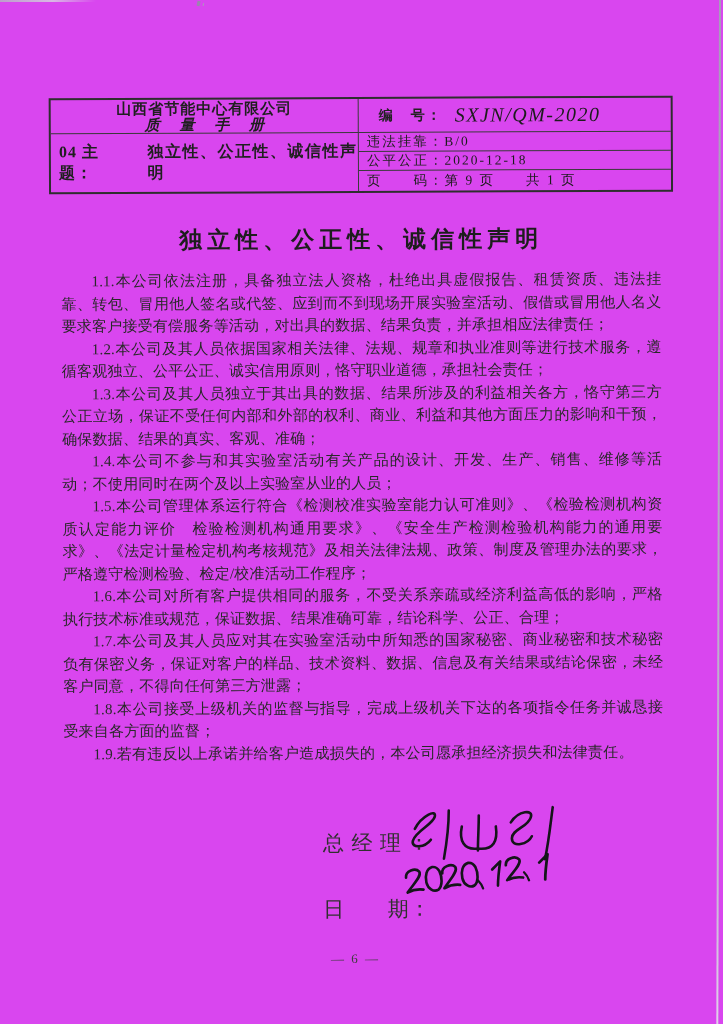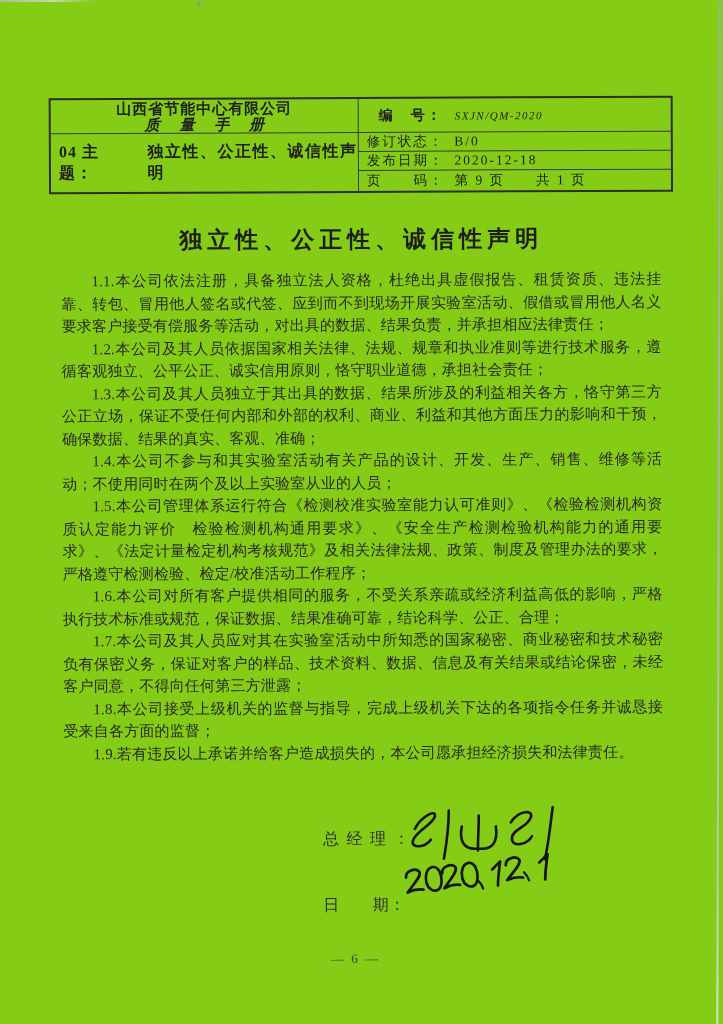--- a/index.html
+++ b/index.html
@@ -6,21 +6,21 @@
   body{
     width:723px;height:1024px;
     background:#ffffff;
     font-family:"Liberation Serif","DejaVu Serif",serif;
     color:#262626;
     overflow:hidden;
     position:relative;
   }
   .page{
     position:absolute;inset:0;
-    background:#84cc16;
+    background:#d946ef;
   }
   
   .artifact-top{
     position:absolute;top:0;left:0;width:96px;height:2px;
     background:linear-gradient(90deg,#b4bac0,#d9dde0 55%,rgba(255,255,255,0));
     opacity:.75;
   }
   .artifact-speck{
     position:absolute;top:1px;left:197px;width:3px;height:5px;
     background:#8e949e;opacity:.8;
@@ -56,49 +56,49 @@
     font-weight:bold;font-size:15px;line-height:16px;
   }
   .company-name{letter-spacing:1px;}
   .manual-title{letter-spacing:8px;text-indent:8px;font-style:italic;}
   .cell-number{
     grid-area:1/2/2/3;border-bottom:1px solid #3a3a3a;
     padding-left:20px;font-size:14px;
   }
   .num-label{letter-spacing:2px;color:#222;font-weight:bold;}
   .num-value{
-    margin-left:12px;font-style:italic;font-size:11px;letter-spacing:1.5px;color:#1c1c1c;
+    margin-left:12px;font-style:italic;font-size:20px;letter-spacing:1.5px;color:#1c1c1c;
   }
   .cell-subject{
     grid-area:2/1/5/2;border-right:1px solid #3a3a3a;
     padding-left:8px;font-weight:bold;font-size:16px;
   }
   .subject-prefix{letter-spacing:1px;}
   .subject-text{margin-left:20px;letter-spacing:1.5px;}
   .cell-revision{grid-area:2/2/3/3;border-bottom:1px solid #3a3a3a;}
   .cell-issue{grid-area:3/2/4/3;border-bottom:1px solid #3a3a3a;}
   .cell-pageno{grid-area:4/2/5/3;}
   .cell-revision,.cell-issue,.cell-pageno{padding-left:8px;font-size:13.5px;}
   .r-label{letter-spacing:2px;color:#222;}
-  .r-value{margin-left:10px;letter-spacing:2px;color:#1c1c1c;}
+  .r-value{letter-spacing:2px;color:#1c1c1c;}
   
   .doc-body{position:absolute;left:62px;top:224px;width:600px;}
   .doc-title{
     margin:0 0 14px 0;
     font-size:23px;font-weight:bold;text-align:center;
     letter-spacing:5px;color:#1d1d1d;
   }
   .doc-body p{
     margin:0;
     font-size:15px;line-height:22.5px;
     text-align:justify;text-indent:2em;
     letter-spacing:.2px;color:#292929;
   }
   
-  .sig-label{position:absolute;font-size:16px;color:#30302f;white-space:pre;font-family:Liberation Serif, serif;}
+  .sig-label{position:absolute;font-size:21px;color:#30302f;white-space:pre;font-family:Liberation Serif, serif;}
   .sig-label-gm{left:321px;top:829px;letter-spacing:7.5px;}
   .sig-label-date{left:321px;top:895px;letter-spacing:.5px;}
   .sig-name-svg{position:absolute;left:403px;top:804px;}
   .sig-date-svg{position:absolute;left:396px;top:853px;}
   .ink{stroke:#15151a;fill:none;stroke-linecap:round;stroke-linejoin:round;}
   
   .footer-pageno{
     position:absolute;left:0;top:951px;width:706px;
     text-align:center;font-size:13px;letter-spacing:2px;color:#3d3d3d;
   }
@@ -121,25 +121,25 @@
       </div>
       <div class="cell cell-number">
         <span class="num-label">编　号：</span>
         <span class="num-value">SXJN/QM-2020</span>
       </div>
       <div class="cell cell-subject">
         <span class="subject-prefix">04 主题：</span>
         <span class="subject-text">独立性、公正性、诚信性声明</span>
       </div>
       <div class="cell cell-revision">
-        <span class="r-label">修订状态：</span>
+        <span class="r-label">违法挂靠：</span>
         <span class="r-value">B/0</span>
       </div>
       <div class="cell cell-issue">
-        <span class="r-label">发布日期：</span>
+        <span class="r-label">公平公正：</span>
         <span class="r-value">2020-12-18</span>
       </div>
       <div class="cell cell-pageno">
         <span class="r-label">页　　码：</span>
         <span class="r-value">第 9 页　　共 1 页</span>
       </div>
     </div>
 
     <div class="doc-body">
       <h1 class="doc-title">独立性、公正性、诚信性声明</h1>

